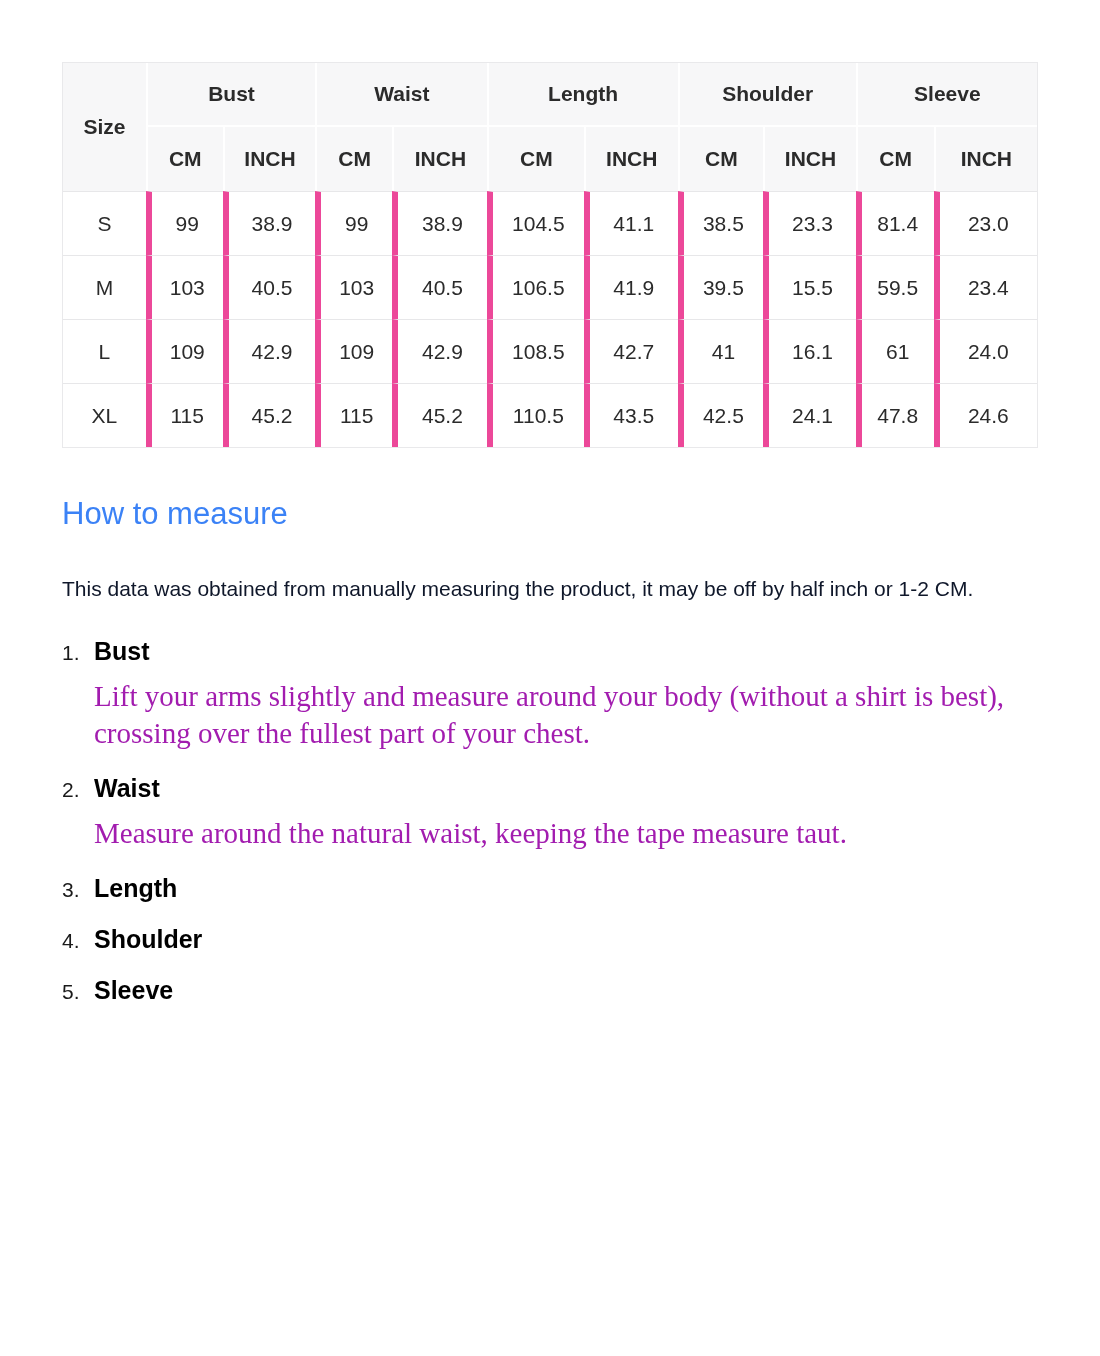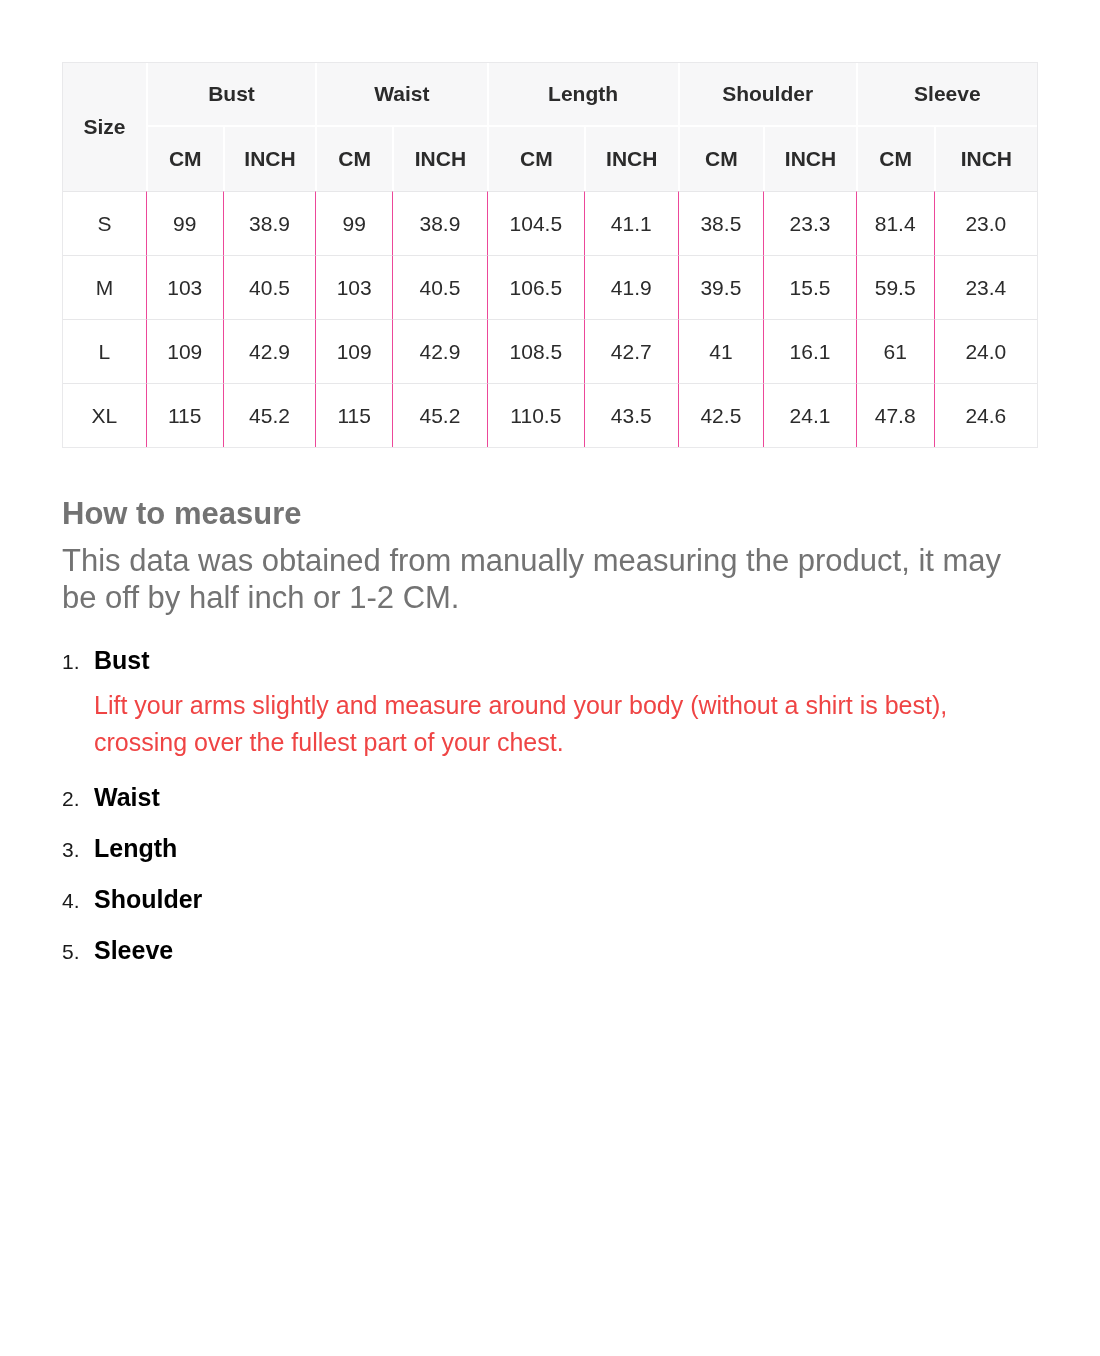--- a/index.html
+++ b/index.html
@@ -32,61 +32,62 @@
     padding: 0 4px;
   }
   table.size-chart thead tr:first-child th.corner { border-left: none; }
   table.size-chart thead tr.group-row th.group { border-bottom: 2px solid #ffffff; }
   table.size-chart tbody td {
     background: #ffffff;
     font-size: 21px;
     color: #2b2b2b;
     height: 64px;
     border-top: 1px solid #e7e7e9;
-    border-left: 1px solid #ec4899;
+    border-left: 6px solid #ec4899;
     padding: 0 4px;
   }
   table.size-chart tbody td:first-child { border-left: none; }
 
   
   h2.section-title {
     margin: 48px 0 0 0;
     font-size: 31px;
-    font-weight: bold;
-    color: #737373;
+    font-weight: normal;
+    color: #3b82f6;
   }
   p.intro {
-    margin: 10px 0 0 0;
-    font-size: 31px;
+    margin: 38px 0 0 0;
+    font-size: 21px;
     line-height: 37px;
     max-width: 968px;
-    color: #737373;
+    color: #0f172a;
   }
   .mlist { margin-top: 30px; }
   .item-head {
     display: flex;
     align-items: baseline;
     margin-top: 22px;
   }
   .item-num {
     flex: 0 0 32px;
     font-size: 21px;
     color: #1a1a1a;
   }
   .item-title {
     font-size: 25px;
     font-weight: bold;
     color: #000000;
   }
   .item-desc {
     margin: 12px 0 0 32px;
-    font-size: 25px;
+    font-size: 29px;
     line-height: 37px;
     max-width: 950px;
-    color: #ef4444;
+    color: #a21caf;
+    font-family: Liberation Serif, serif;
   }
 </style>
 </head>
 <body>
 
 <div class="page">
 
   <table class="size-chart">
     <colgroup>
       <col style="width:8.5%">
@@ -191,20 +192,21 @@
         <span class="item-title">Bust</span>
       </div>
       <p class="item-desc">Lift your arms slightly and measure around your body (without a shirt is best), crossing over the fullest part of your chest.</p>
     </div>
 
     <div class="list-item">
       <div class="item-head">
         <span class="item-num">2.</span>
         <span class="item-title">Waist</span>
       </div>
+      <p class="item-desc">Measure around the natural waist, keeping the tape measure taut.</p>
     </div>
 
     <div class="list-item">
       <div class="item-head">
         <span class="item-num">3.</span>
         <span class="item-title">Length</span>
       </div>
     </div>
 
     <div class="list-item">

